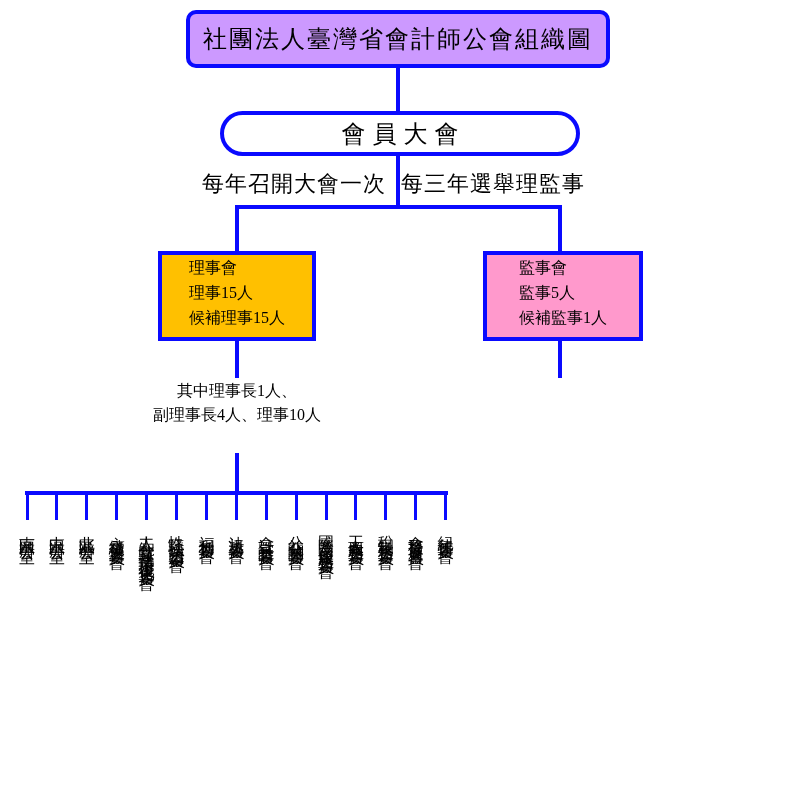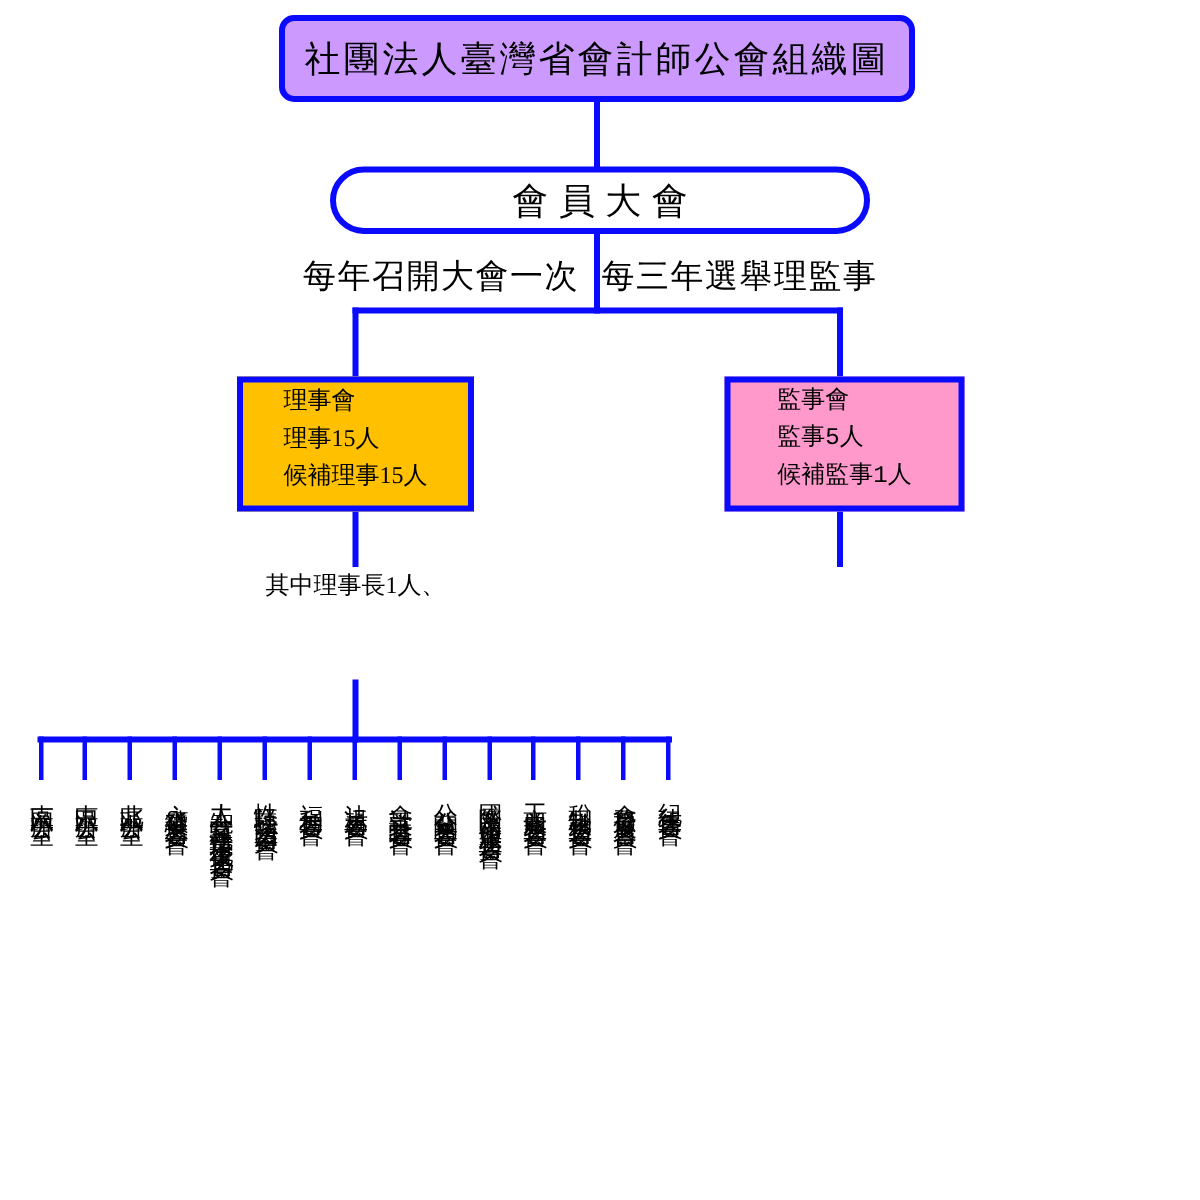--- a/index.html
+++ b/index.html
@@ -57,21 +57,20 @@
     align-items: flex-start;
     justify-content: flex-start;
   }
   .directors-box {
     left: 158px; top: 251px; width: 158px; height: 90px;
     background: var(--directors-fill);
   }
   .supervisors-box {
     left: 483px; top: 251px; width: 160px; height: 90px;
     background: var(--supervisors-fill);
-    font-family: Liberation Mono, monospace;
   }
   .org-box .lines {
     margin: 0 auto;
     width: fit-content;
     font-size: 16px;
     line-height: 25px;
     text-align: left;
     white-space: nowrap;
   }
   .note {
@@ -135,20 +134,21 @@
   <div class="box org-box supervisors-box">
     <div class="lines">
       <div>監事會</div>
       <div>監事5人</div>
       <div>候補監事1人</div>
     </div>
   </div>
 
   <div class="note left">
     <div>其中理事長1人、</div>
+    <div>副理事長4人、理事10人</div>
   </div>
 
 
   <div>
       <div class="line" style="left: 25.5px; top: 491px; width: 3px; height: 29px;"></div>
       <div class="committee" style="left: 16px;">南區辦公室</div>
       <div class="line" style="left: 55.4px; top: 491px; width: 3px; height: 29px;"></div>
       <div class="committee" style="left: 45.9px;">中區辦公室</div>
       <div class="line" style="left: 85.3px; top: 491px; width: 3px; height: 29px;"></div>
       <div class="committee" style="left: 75.8px;">北區辦公室</div>

